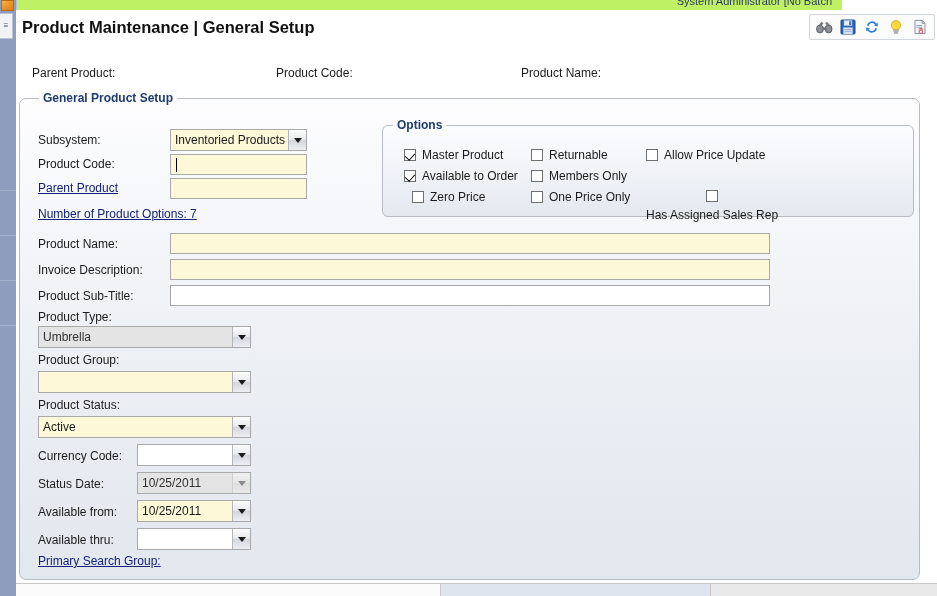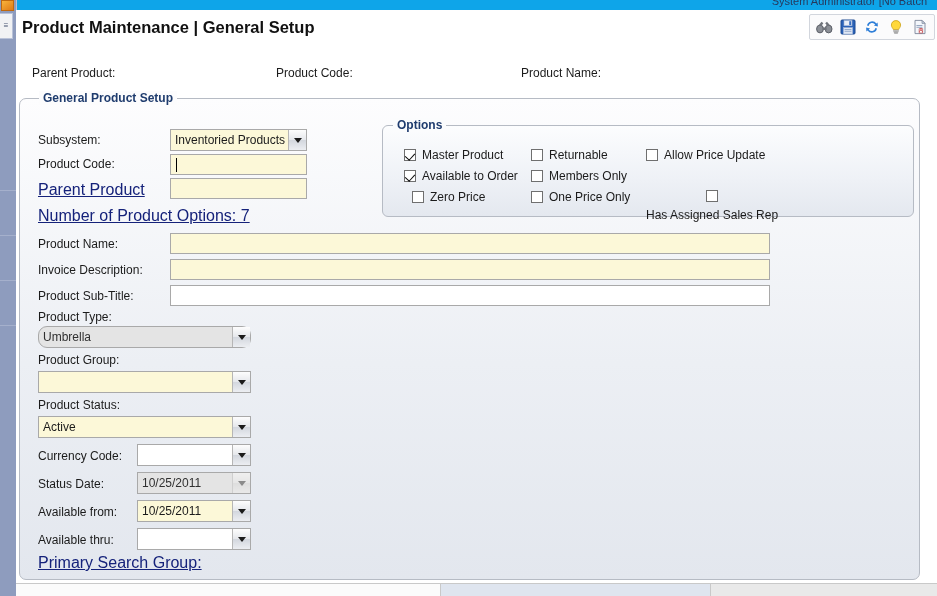--- a/index.html
+++ b/index.html
@@ -19,22 +19,22 @@
     position: relative;
     width: 937px;
     height: 596px;
     background: #ffffff;
   }
 
   
   .top-strip {
     position: absolute;
     left: 0; top: 0;
-    width: 937px; height: 10px;
-    background: #0ea5e9;
+    width: 842px; height: 10px;
+    background: #bef264;
     overflow: hidden;
   }
   .top-strip .cut-text {
     position: absolute;
     right: 10px; top: -5px;
     font-size: 11px;
     color: #26395e;
     white-space: nowrap;
     font-family: "Liberation Sans", sans-serif;
   }
@@ -166,21 +166,21 @@
 
   
   .frow-label {
     position: absolute;
     font-size: 12px;
     color: #1b1b1b;
     white-space: nowrap;
   }
   .link {
     position: absolute;
-    font-size: 16px;
+    font-size: 12px;
     color: #15227a;
     text-decoration: underline;
     white-space: nowrap;
     cursor: pointer;
     text-align: right;
   }
 
   
   .fld {
     position: absolute;
@@ -421,21 +421,21 @@
       <span class="frow-label" style="left:18px; top:138px;">Product Name:</span>
       <input class="fld" style="left: 150px; top: 134px; width: 600px;" value="">
 
       <span class="frow-label" style="left:18px; top:164px;">Invoice Description:</span>
       <input class="fld" style="left: 150px; top: 160px; width: 600px;" value="">
 
       <span class="frow-label" style="left:18px; top:190px;">Product Sub-Title:</span>
       <input class="fld white" style="left: 150px; top: 186px; width: 600px;" value="">
 
       <span class="frow-label" style="left:18px; top:211px;">Product Type:</span>
-      <div class="combo disabled" style="left:18px; top:227px; width:213px;border-radius:9px;">
+      <div class="combo disabled" style="left:18px; top:227px; width:213px;">
         <span class="combo-text">Umbrella</span>
         <span class="combo-btn">
             <span class="arrow-dn"></span>
           </span>
       </div>
 
       <span class="frow-label" style="left:18px; top:254px;">Product Group:</span>
       <div class="combo" style="left:18px; top:272px; width:213px;">
         <span class="combo-text"></span>
         <span class="combo-btn">

